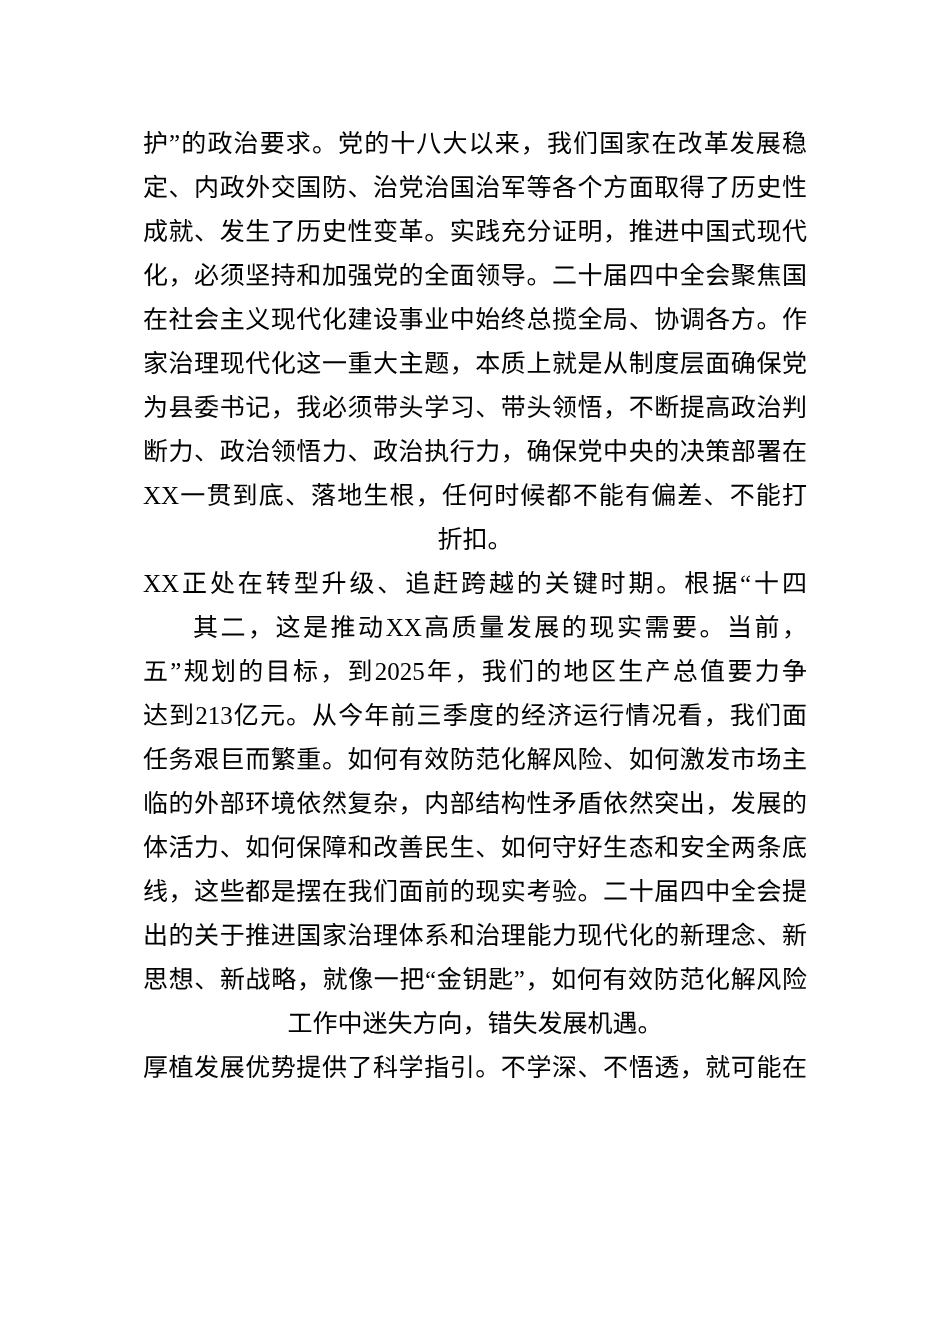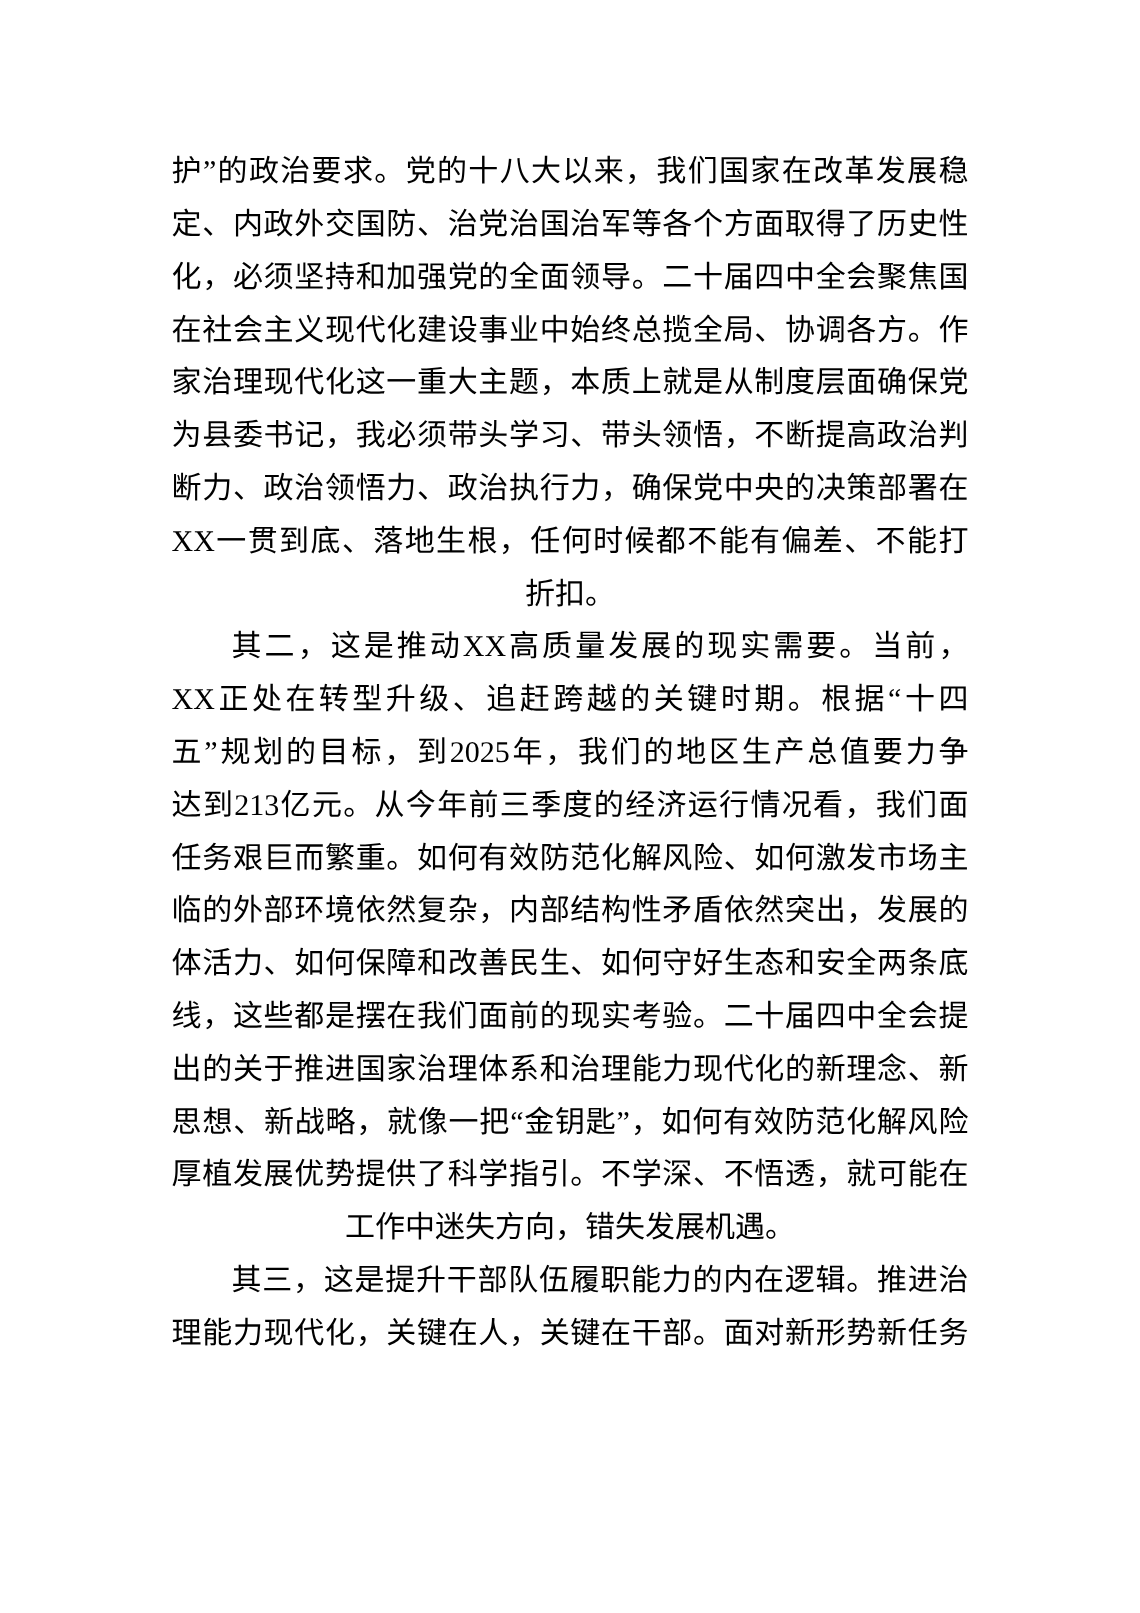--- a/index.html
+++ b/index.html
@@ -50,40 +50,37 @@
   }
 </style>
 </head>
 <body>
 
 <div class="page">
   <div class="textblock">
       <div class="para">
         <div class="line j">护”的政治要求。党的十八大以来，我们国家在改革发展稳</div>
         <div class="line j">定、内政外交国防、治党治国治军等各个方面取得了历史性</div>
+        <div class="line j">成就、发生了历史性变革。实践充分证明，推进中国式现代</div>
         <div class="line j">化，必须坚持和加强党的全面领导。二十届四中全会聚焦国</div>
         <div class="line j">在社会主义现代化建设事业中始终总揽全局、协调各方。作</div>
         <div class="line j">家治理现代化这一重大主题，本质上就是从制度层面确保党</div>
         <div class="line j">为县委书记，我必须带头学习、带头领悟，不断提高政治判</div>
         <div class="line j">断力、政治领悟力、政治执行力，确保党中央的决策部署在</div>
         <div class="line j">XX一贯到底、落地生根，任何时候都不能有偏差、不能打</div>
         <div class="line">折扣。</div>
       </div>
       <div class="para">
+        <div class="line j">XX正处在转型升级、追赶跨越的关键时期。根据“十四</div>
         <div class="line j ind">其二，这是推动XX高质量发展的现实需要。当前，</div>
-        <div class="line j">XX正处在转型升级、追赶跨越的关键时期。根据“十四</div>
         <div class="line j">五”规划的目标，到2025年，我们的地区生产总值要力争</div>
         <div class="line j">达到213亿元。从今年前三季度的经济运行情况看，我们面</div>
         <div class="line j">任务艰巨而繁重。如何有效防范化解风险、如何激发市场主</div>
         <div class="line j">临的外部环境依然复杂，内部结构性矛盾依然突出，发展的</div>
         <div class="line j">体活力、如何保障和改善民生、如何守好生态和安全两条底</div>
         <div class="line j">线，这些都是摆在我们面前的现实考验。二十届四中全会提</div>
         <div class="line j">出的关于推进国家治理体系和治理能力现代化的新理念、新</div>
         <div class="line j">思想、新战略，就像一把“金钥匙”，如何有效防范化解风险</div>
+        <div class="line">工作中迷失方向，错失发展机遇。</div>
         <div class="line j">厚植发展优势提供了科学指引。不学深、不悟透，就可能在</div>
-        <div class="line">工作中迷失方向，错失发展机遇。</div>
-      </div>
-      <div class="para">
-        <div class="line j ind">其三，这是提升干部队伍履职能力的内在逻辑。推进治</div>
-        <div class="line j">理能力现代化，关键在人，关键在干部。面对新形势新任务</div>
       </div>
     </div>
 </div>
 
 </body></html>

